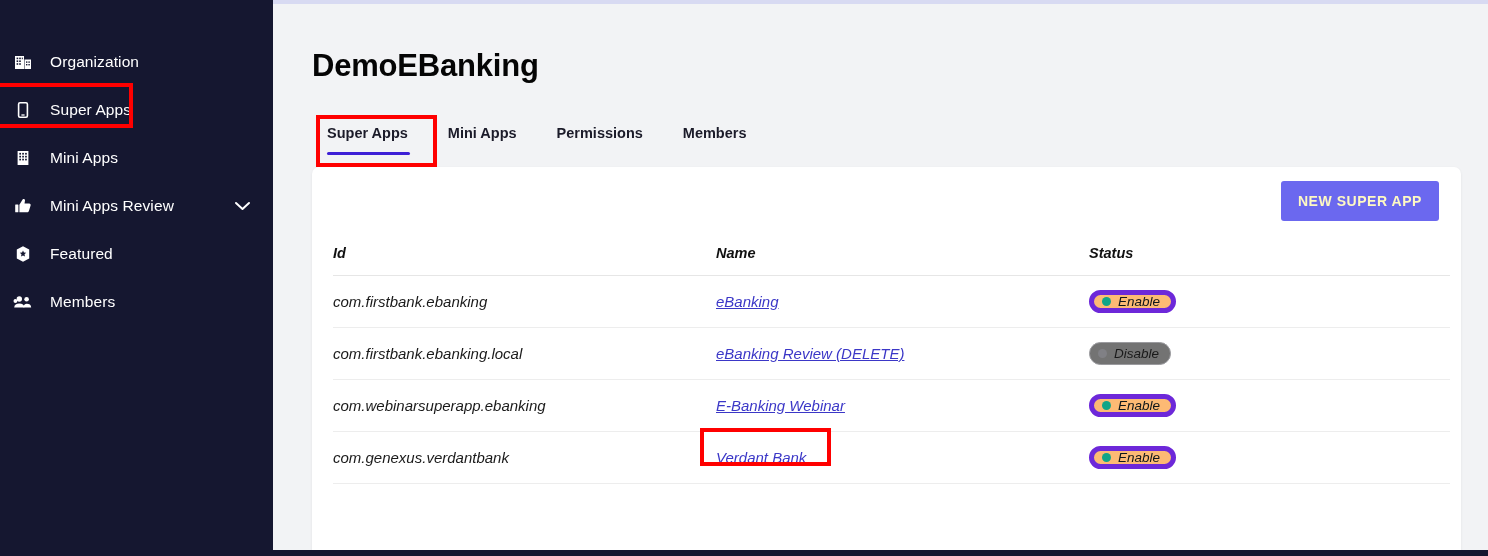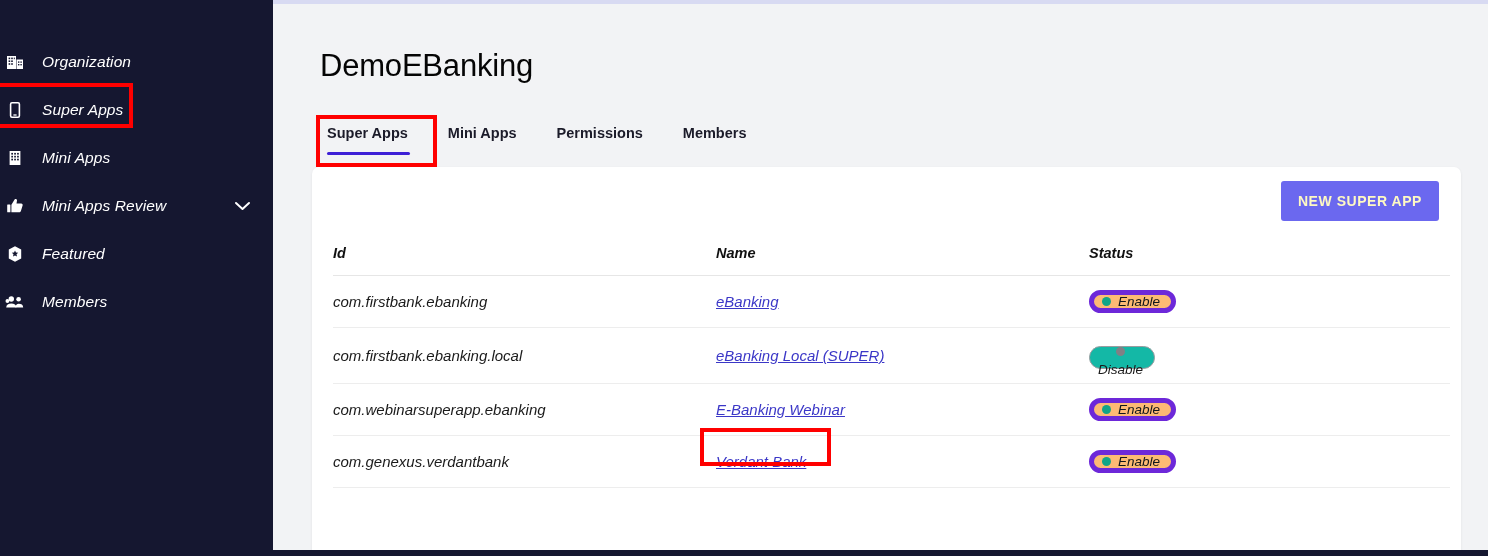--- a/index.html
+++ b/index.html
@@ -19,24 +19,23 @@
     width: 273px; height: 550px;
     background: #151730;
     overflow: hidden;
   }
   .nav-list { margin-top: 38px; }
   .nav-item {
     position: relative;
     display: flex;
     align-items: center;
     height: 48px;
-    padding-left: 1px;
+    padding-left: 9px;
     color: #ffffff;
     cursor: pointer;
-    font-style: italic;
   }
   .nav-icon {
     width: 27px;
     display: flex;
     align-items: center;
     justify-content: center;
     flex: 0 0 27px;
     color: #ffffff;
   }
   .nav-icon svg { display: block; }
@@ -77,24 +76,23 @@
   .top-strip {
     position: absolute;
     left: 0; top: 0;
     width: 100%; height: 4px;
     background: #d8daf2;
   }
   .page-title {
     position: absolute;
     left: 39px; top: 48px;
     font-size: 31px;
-    font-weight: normal;
+    font-weight: bold;
     color: #050505;
     letter-spacing: -0.2px;
-    margin-left: 8px;
   }
 
   
   .tabs {
     position: absolute;
     left: 39px; top: 119px;
     display: flex;
     align-items: flex-start;
     height: 44px;
   }
@@ -199,24 +197,23 @@
     border-radius: 50%;
     flex: 0 0 9px;
   }
   .badge.enable {
     background: #fdba74;
     border: 5px solid #6d28d9;
     color: #10171a;
   }
   .badge.enable .dot { background: #11a587; }
   .badge.disable {
-    background: #14b8a6;
+    background: #737373;
     border: 1px solid #9b9b9f;
     color: #1a1a1a;
-    flex-direction: column;
   }
   .badge.disable .dot { background: #808085; }
 
   .bottom-bar {
     position: absolute;
     left: 0; bottom: 0;
     width: 1488px; height: 6px;
     background: #151730;
     z-index: 30;
   }
@@ -380,21 +377,21 @@
                 <span class="dot"></span>
                 <span>Enable</span>
               </span>
             </td>
           </tr>
 
 
           <tr>
             <td>com.firstbank.ebanking.local</td>
             <td>
-              <a class="name-link">eBanking Local (SUPER)</a>
+              <a class="name-link">eBanking Review (DELETE)</a>
             </td>
             <td>
               <span class="badge disable">
                 <span class="dot"></span>
                 <span>Disable</span>
               </span>
             </td>
           </tr>
 
           <tr>

